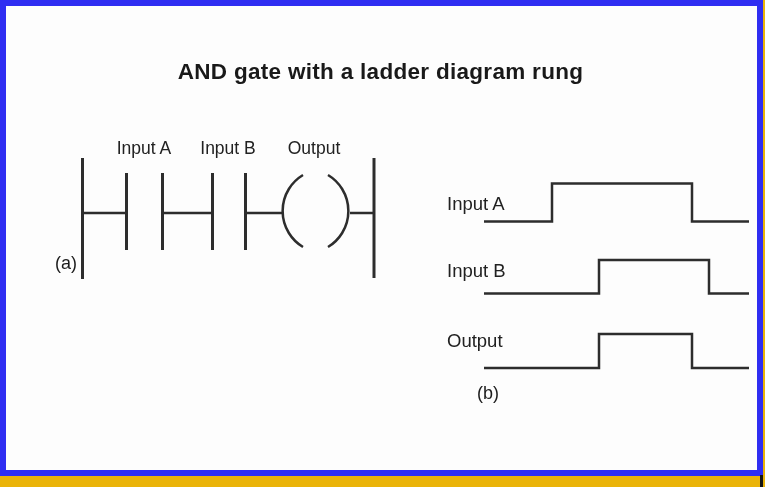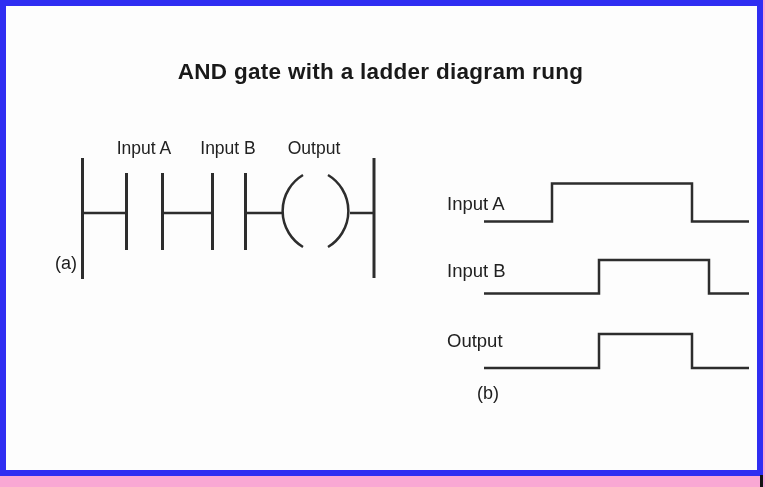--- a/index.html
+++ b/index.html
@@ -3,21 +3,21 @@
 <meta charset="utf-8">
 <style>
   html, body {
     margin: 0; padding: 0;
     background: #ffffff;
     font-family: "Liberation Sans", "DejaVu Sans", sans-serif;
   }
   #stage {
     position: relative;
     width: 765px; height: 487px;
-    background: #f9a8d4;
+    background: #eab308;
     overflow: hidden;
   }
   .blue-frame {
     position: absolute;
     left: 0; top: 0;
     width: 763px; height: 476px;
     box-sizing: border-box;
     border: 6px solid #2f2ef2;
     background: #fdfdfd;
   }

